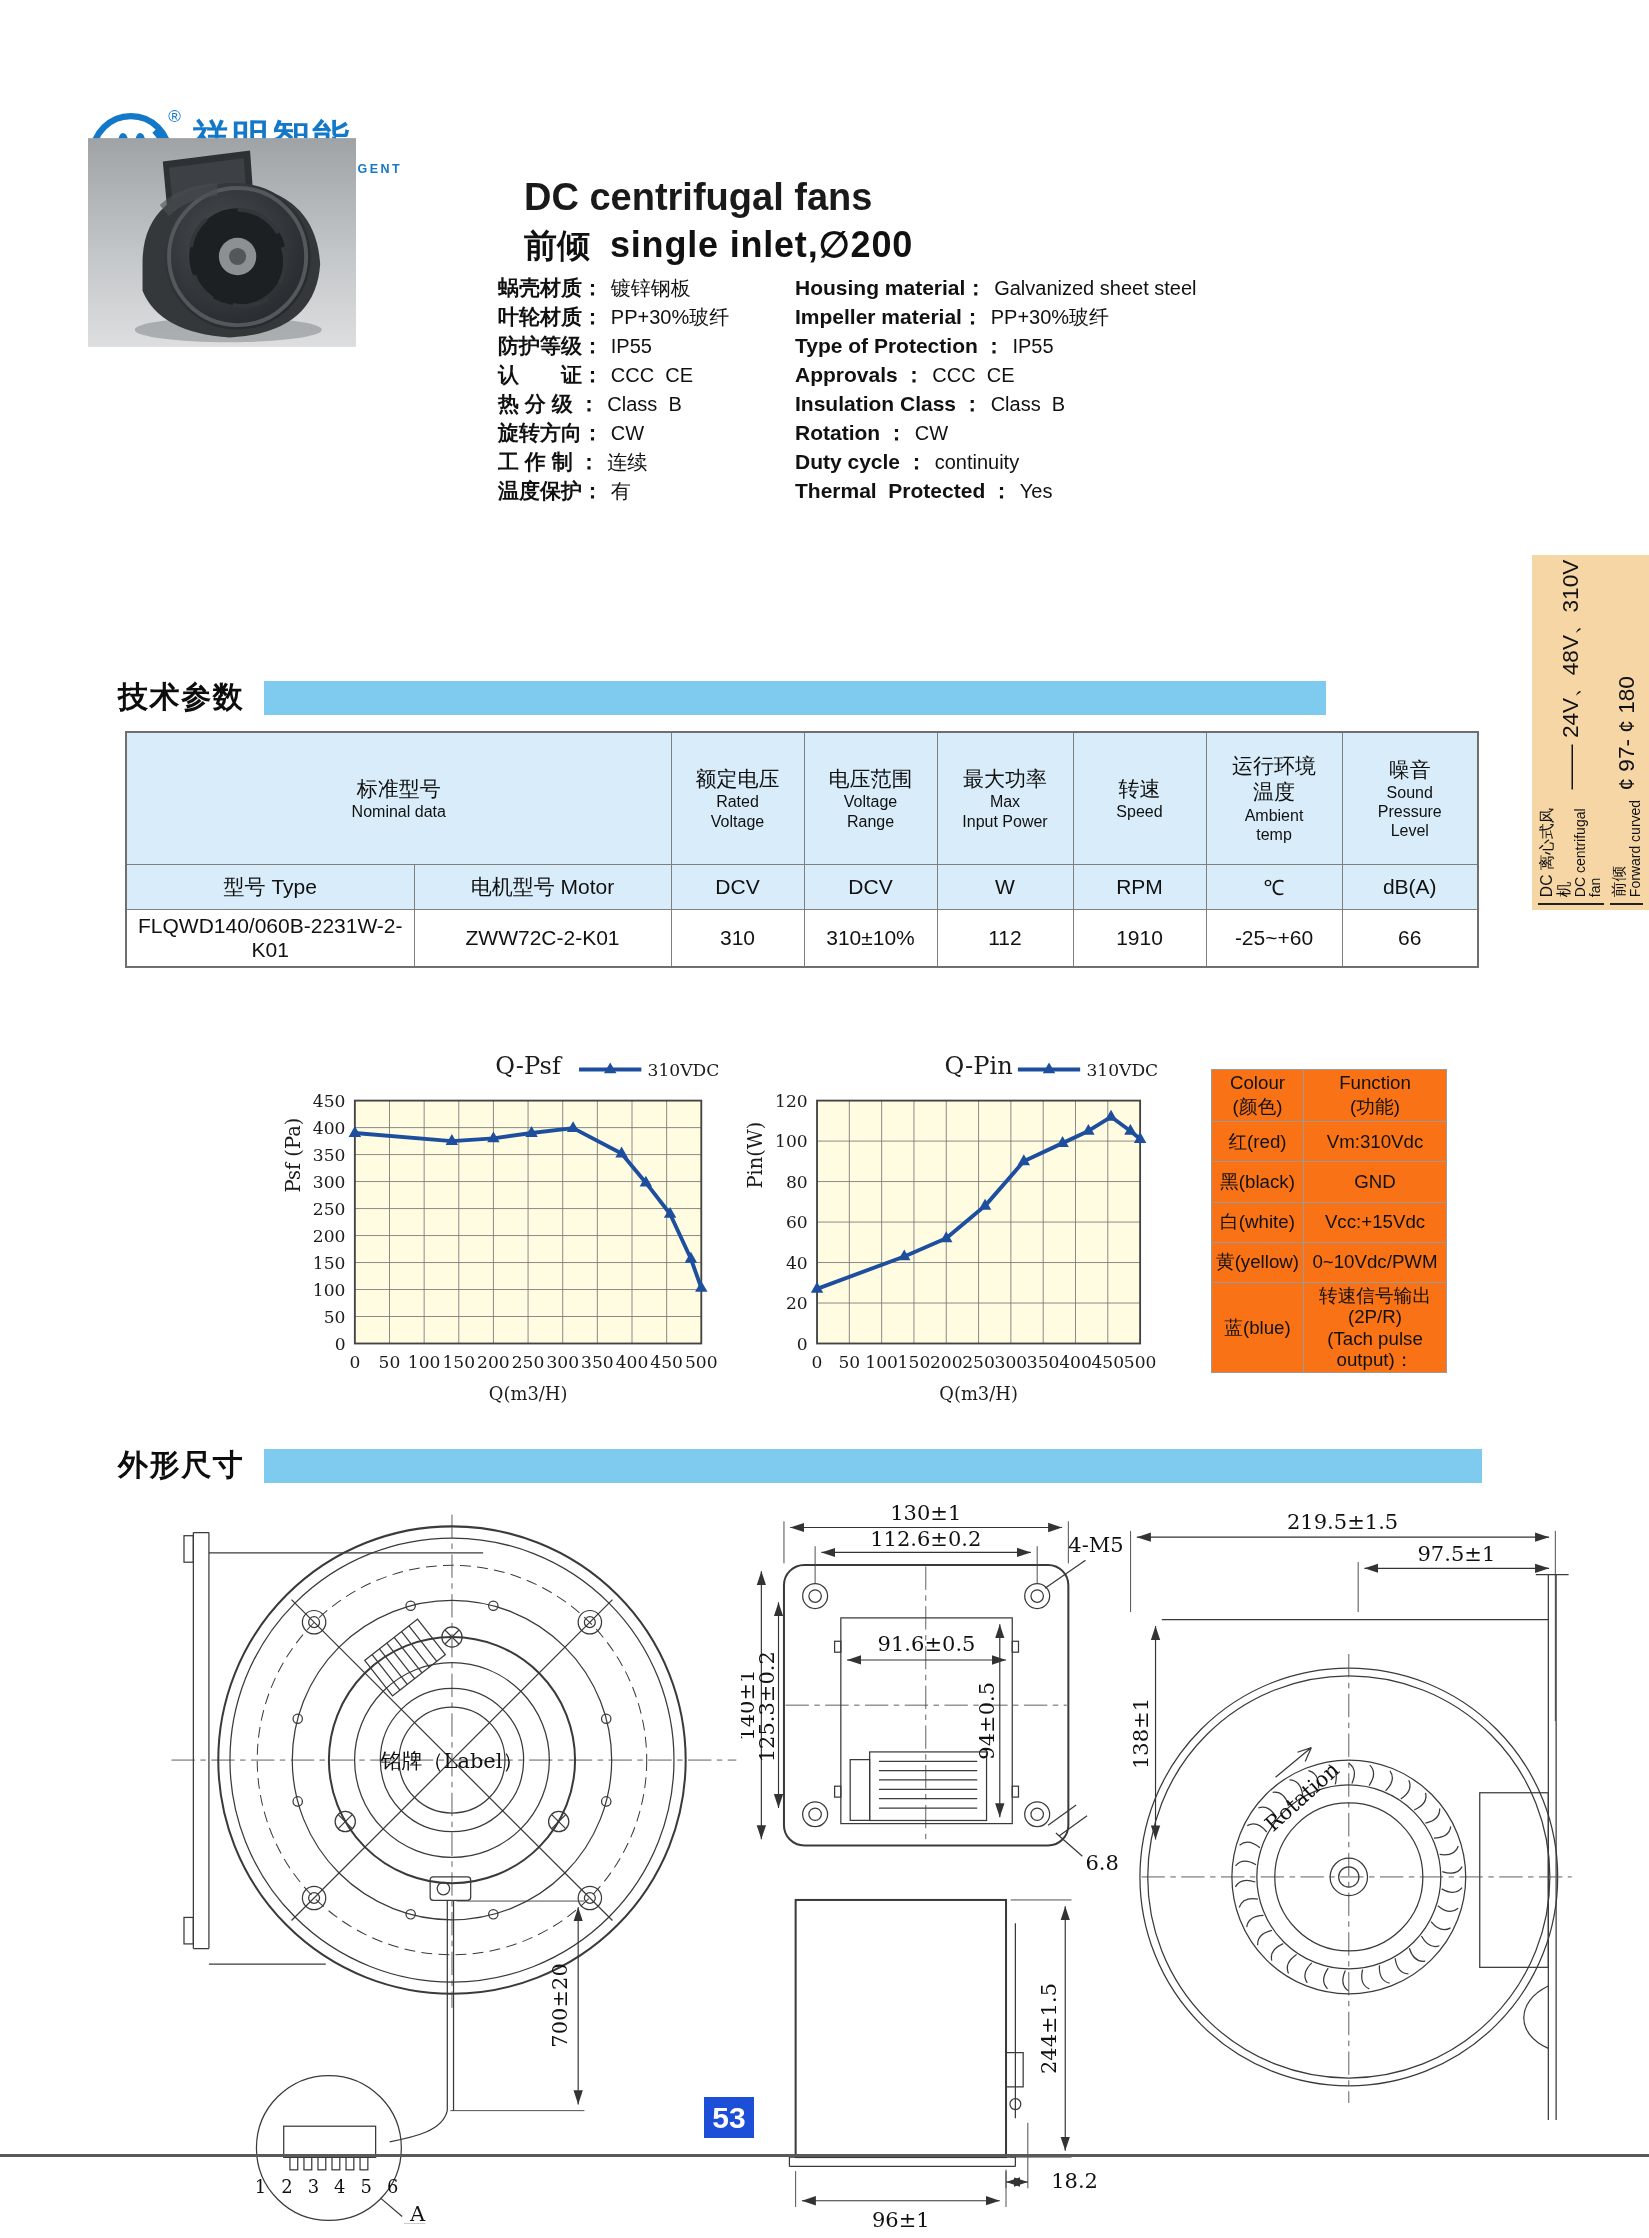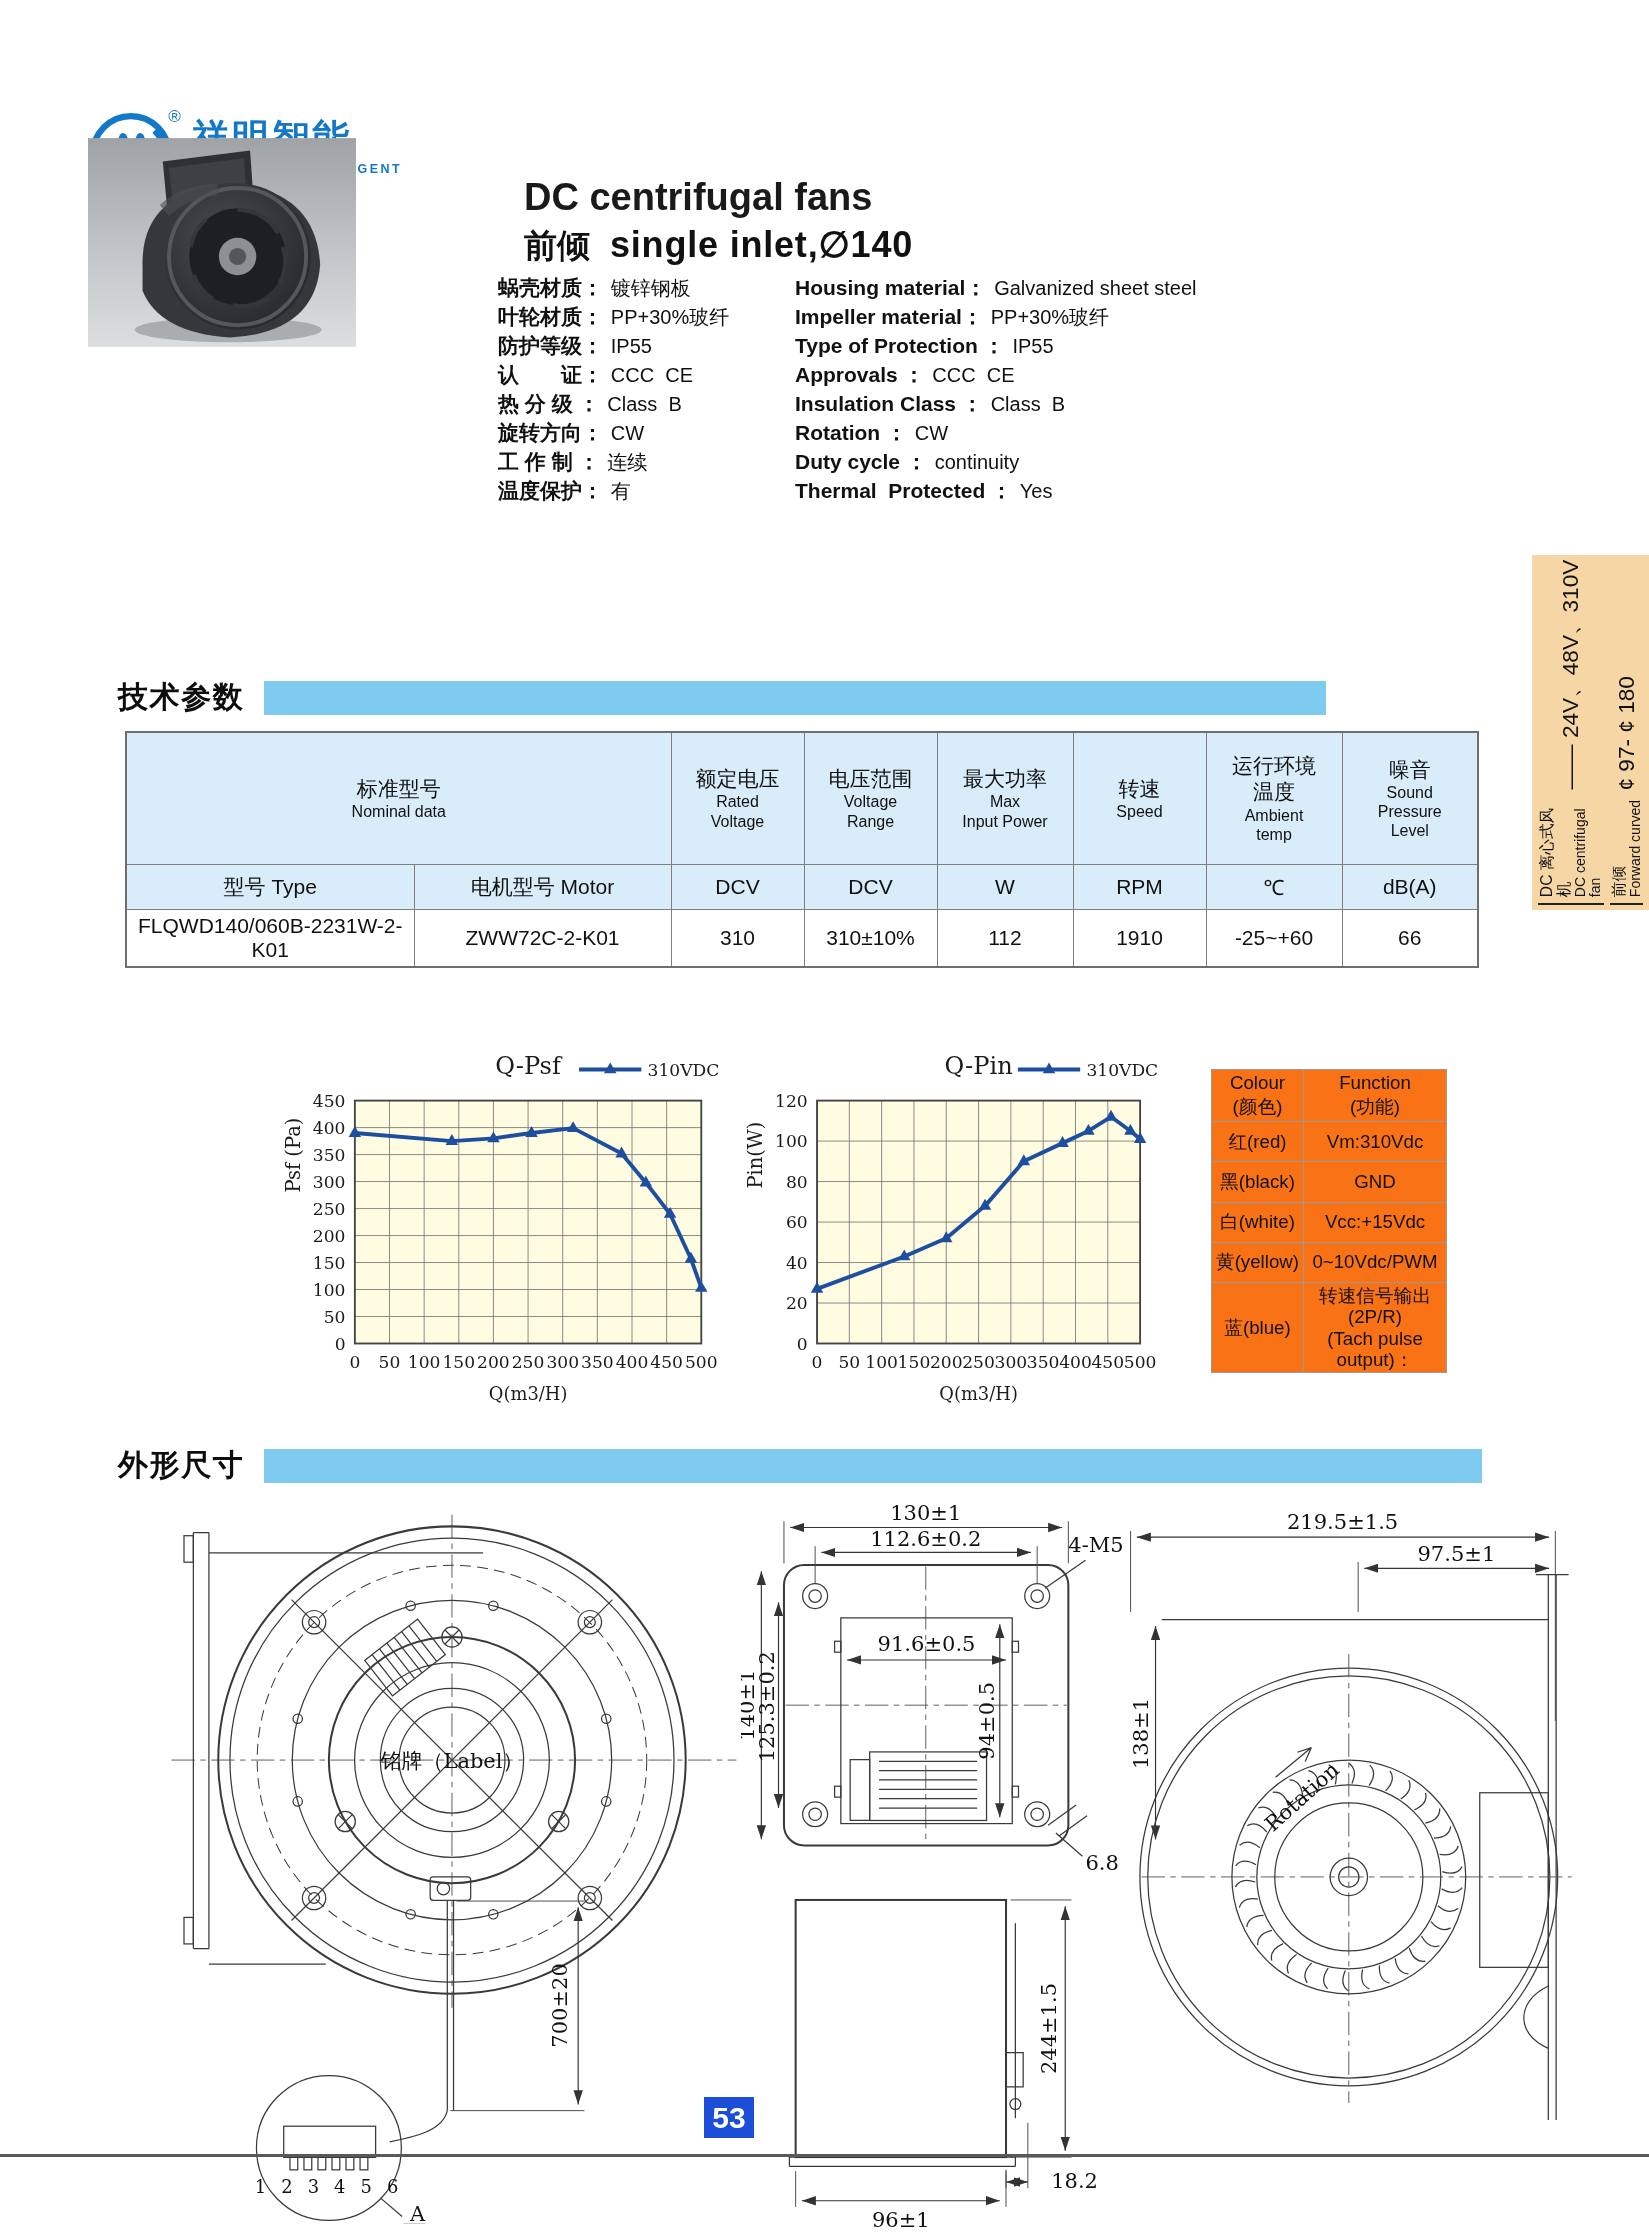--- a/index.html
+++ b/index.html
@@ -134,21 +134,21 @@
       <path d="M92 86 Q120 60 166 58 L166 74 Q126 78 104 100 Z" fill="#4b4f53" opacity="0.6"></path>
     </svg>
   </div>
 
   <div class="abs titleblock">
     <div class="title-line">
       <span class="title-en">DC centrifugal fans</span>
     </div>
     <div class="subtitle-line">
       <span class="sub-zh">前倾</span>
-      <span class="sub-en">single inlet,∅140</span>
+      <span class="sub-en">single inlet,∅200</span>
     </div>
   </div>
 
   <div class="abs speccol" id="spec-left">
       <div class="specrow">
         <span class="speclabel">蜗壳材质：</span>
         <span class="specvalue">镀锌钢板</span>
       </div>
       <div class="specrow">
         <span class="speclabel">叶轮材质：</span>

